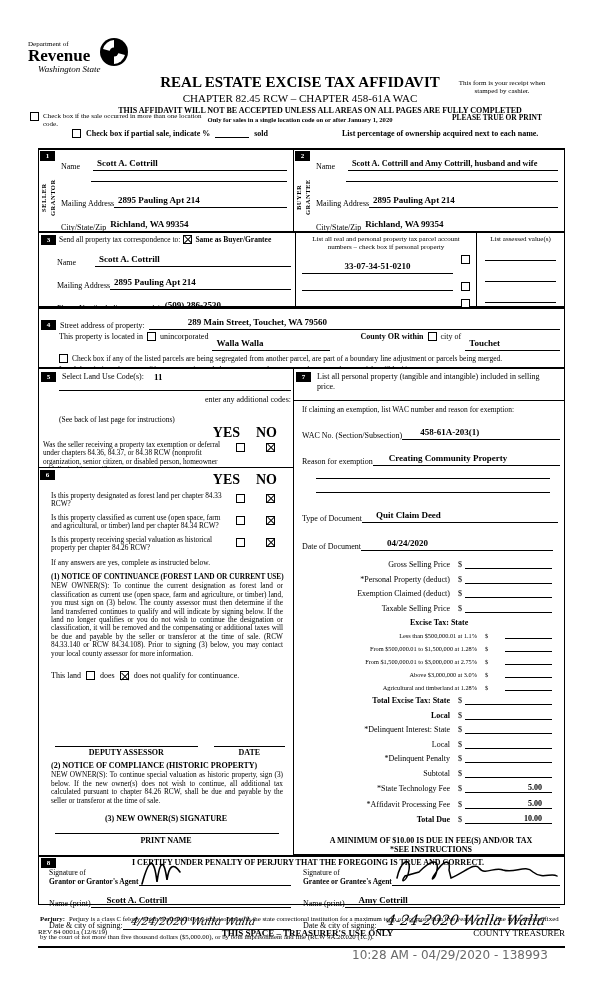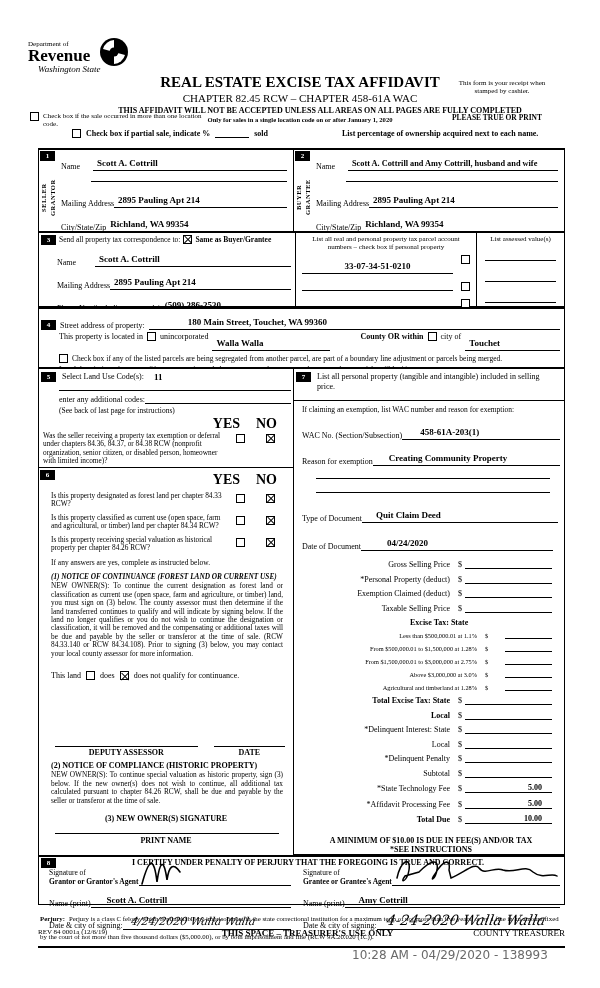--- a/index.html
+++ b/index.html
@@ -199,21 +199,21 @@
       <div class="ul" style="margin-top:12px;"></div>
       <div class="ul" style="margin-top:12px;"></div>
       <div class="ul" style="margin-top:12px;"></div>
     </div>
   </div>
 
   <div class="abs box" style="left:38px; top:307px; width:527px; height:61px; border-top-width:2px; padding:2px 4px 0 2px;">
     <div class="row" style="gap:4px;">
       <span class="numbox">4</span>
       <span class="lbl">Street address of property:</span>
-      <span class="ul"><span class="val" style="margin-left:35px;">180 Main Street, Touchet, WA  99360</span></span>
+      <span class="ul"><span class="val" style="margin-left:35px;">289 Main Street, Touchet, WA  79560</span></span>
     </div>
     <div class="rowm" style="margin-left:18px; margin-top:2px; gap:4px;">
       <span class="lbl">This property is located in</span>
       <span class="cb"></span>
       <span class="lbl">unincorporated</span>
       <span style="width:118px; border-bottom:1px solid #000;"><span class="val">Walla Walla</span></span>
       <span class="lbl b" style="margin-left:26px;">County OR  within</span>
       <span class="cb"></span>
       <span class="lbl">city of</span>
       <span style="flex:1; border-bottom:1px solid #000;"><span class="val">Touchet</span></span>
@@ -230,21 +230,21 @@
 
     <div style="width:256px; display:flex; flex-direction:column;">
 
       <div class="box" style="height:100px; padding:3px 2px 0 2px;">
         <div class="rowm" style="gap:6px;">
           <span class="numbox">5</span>
           <span class="lbl">Select Land Use Code(s):</span>
           <span class="val">11</span>
         </div>
         <div style="margin-left:18px; margin-top:8px; border-bottom:1px solid #000; height:1px;"></div>
-        <div class="row" style="margin-left:18px; margin-top:4px;">
+        <div class="row" style="margin-left:18px; margin-top:4px;flex-direction:column;">
           <span class="lbl">enter any additional codes:</span>
           <span class="ul"></span>
         </div>
         <div class="f75" style="margin-left:18px; margin-top:2px;">(See back of last page for instructions)</div>
         <div class="yn" style="margin-top:1px;">
             <span>YES</span>
             <span>NO</span>
           </div>
         <div class="qrow" style="margin-top:0; margin-left:2px;">
           <span class="qtxt">Was the seller receiving a property tax exemption or deferral under chapters 84.36, 84.37, or 84.38 RCW (nonprofit organization, senior citizen, or disabled person, homeowner with limited income)?</span>
@@ -283,21 +283,21 @@
             </span>
         </div>
         <div class="qrow" style="margin-left:10px; margin-top:5px;">
           <span class="qtxt">Is this property receiving special valuation as historical property per chapter 84.26 RCW?</span>
           <span class="qcbs">
               <span class="cb"></span>
               <span class="cb ck"></span>
             </span>
         </div>
         <div class="f75" style="margin-left:10px; margin-top:5px;">If any answers are yes, complete as instructed below.</div>
-        <div class="b f73" style="margin-left:10px; margin-top:6px;font-style:italic;">(1) NOTICE OF CONTINUANCE (FOREST LAND OR CURRENT USE)</div>
+        <div class="b f73" style="margin-left:10px; margin-top:6px;">(1) NOTICE OF CONTINUANCE (FOREST LAND OR CURRENT USE)</div>
         <div class="f73" style="margin:1px 8px 0 10px; text-align:justify;">NEW OWNER(S): To continue the current designation as forest land or classification as current use (open space, farm and agriculture, or timber) land, you must sign on (3) below. The county assessor must then determine if the land transferred continues to qualify and will indicate by signing below. If the land no longer qualifies or you do not wish to continue the designation or classification, it will be removed and the compensating or additional taxes will be due and payable by the seller or transferor at the time of sale.  (RCW 84.33.140 or RCW 84.34.108). Prior to signing (3) below, you may contact your local county assessor for more information.</div>
         <div class="rowm" style="margin-left:10px; margin-top:13px; gap:5px;">
           <span class="lbl">This land</span>
           <span class="cb"></span>
           <span class="lbl">does</span>
           <span class="cb ck"></span>
           <span class="lbl">does not qualify for continuance.</span>
         </div>
         <div style="height:57px;"></div>
         <div class="row" style="margin:0 6px 0 14px; gap:16px;">

